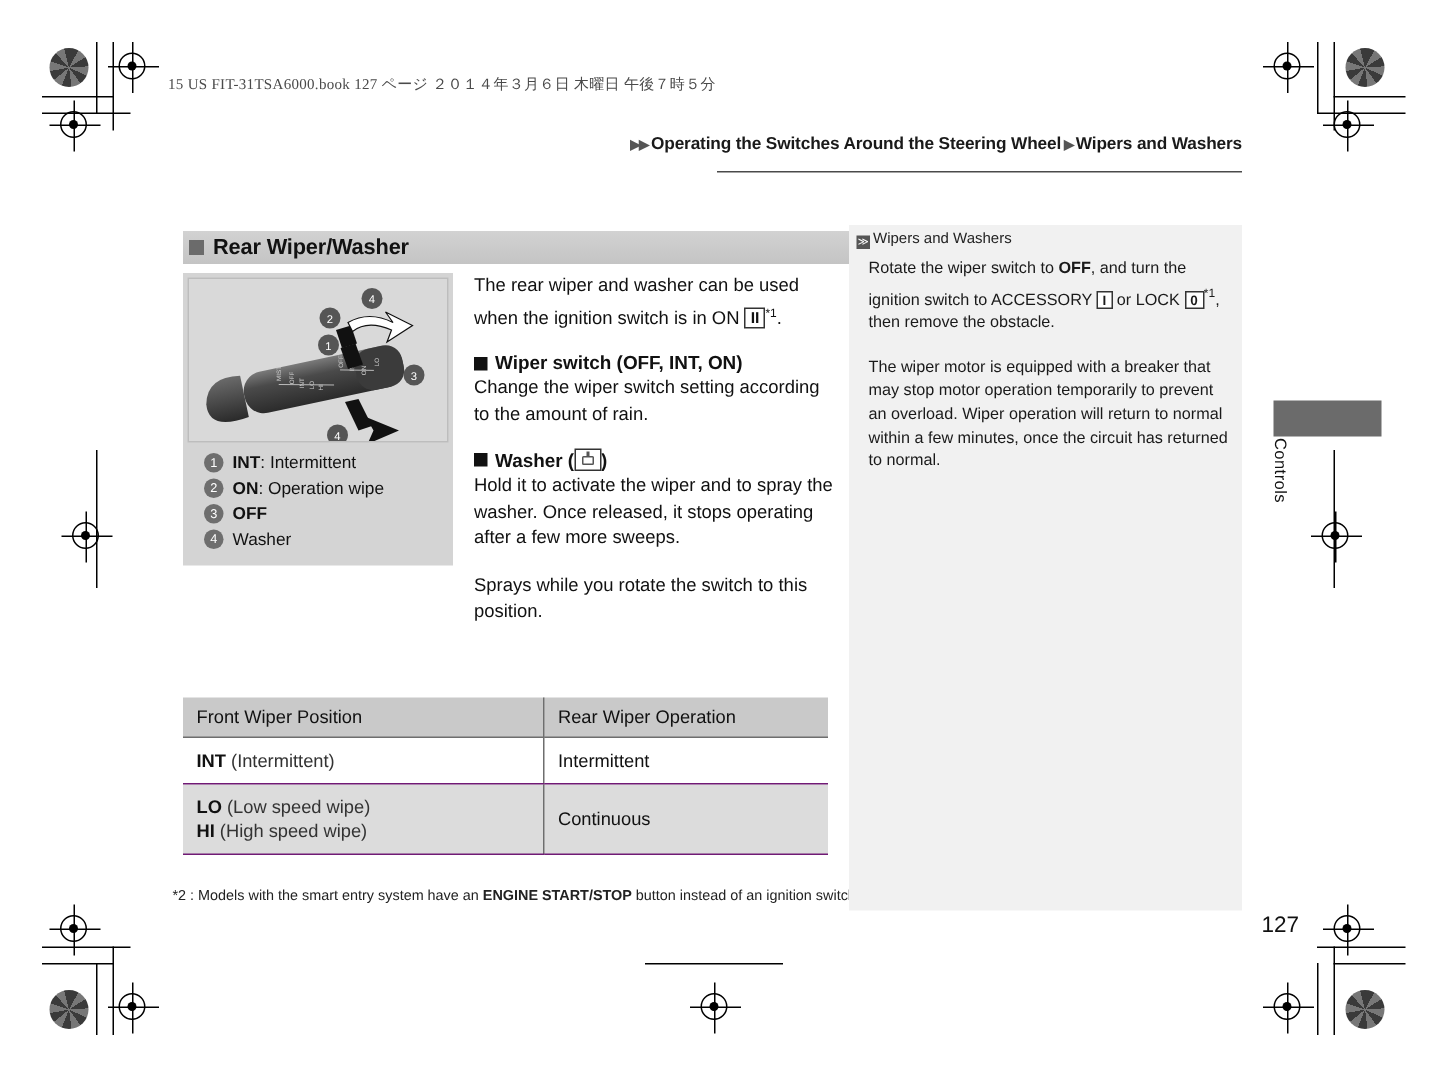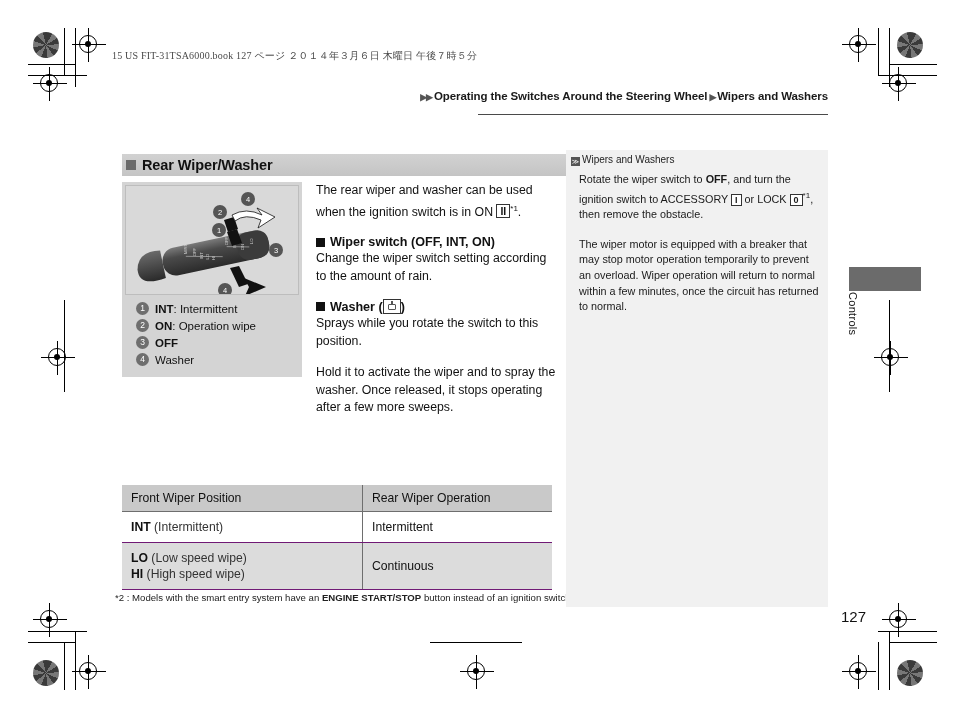--- a/index.html
+++ b/index.html
@@ -248,21 +248,20 @@
   }
 
   
   table.wtab {
     position: absolute;
     left: 122px;
     top: 465px;
     width: 430px;
     border-collapse: collapse;
     font-size: 12px;
-    margin-top: 20px;
   }
   table.wtab th {
     background: #c9c9c9;
     text-align: left;
     font-weight: normal;
     padding: 6px 9px;
     border-bottom: 1px solid #6e6e6e;
     color: #111;
     font-size: 12.2px;
   }
@@ -553,23 +552,23 @@
     <span>Wiper switch (OFF, INT, ON)</span>
   </div>
   <p class="btext">Change the wiper switch setting according to the amount of rain.</p>
 
   <div class="subhead">
     <span class="sq"></span>
     <span>Washer (</span>
       <span class="washer-icon"></span>
       <span>)</span>
   </div>
+  <p class="btext">Hold it to activate the wiper and to spray the washer. Once released, it stops operating after a few more sweeps.</p>
+
   <p class="btext">Sprays while you rotate the switch to this position.</p>
-
-  <p class="btext">Hold it to activate the wiper and to spray the washer. Once released, it stops operating after a few more sweeps.</p>
 </div>
 
 <div class="revsec">
 </div>
 
 <table class="wtab">
   <thead>
     <tr>
       <th class="divcol" style="width:222px">Front Wiper Position</th>
       <th>Rear Wiper Operation</th>

